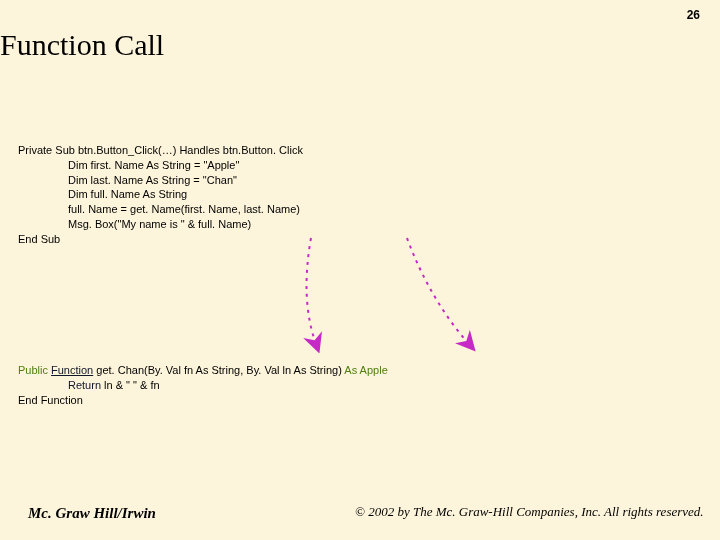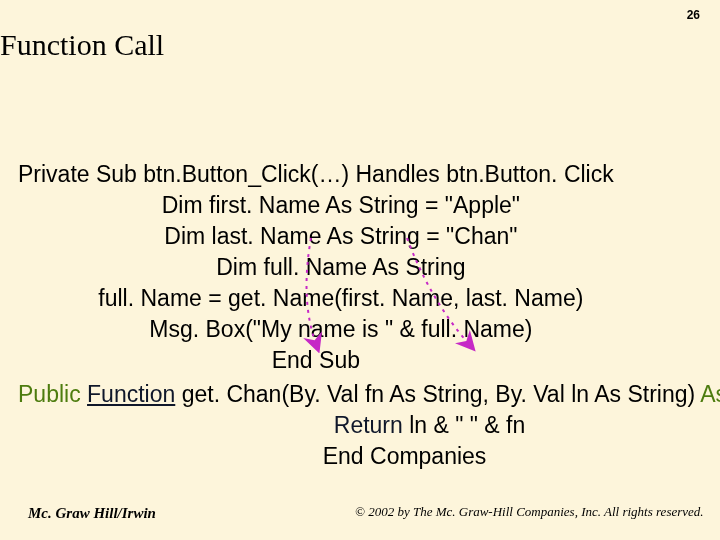--- a/index.html
+++ b/index.html
@@ -17,24 +17,23 @@
   }
   .title{
     text-align:left;
     font-family:"Times New Roman",Times,serif;
     font-size:30px;
     margin-top:28px;
   }
   .code-block{
     position:absolute;
     left:18px;
-    font-size:23px;
+    font-size:11px;
     line-height:1.35;
     white-space:pre;
-    text-align:center;
   }
   #sub-block{top:128px;}
   #func-block{top:348px;}
   .indent{padding-left:50px;display:inline-block}
   .kw-blue{color:#4d7c0f}
   .kw-red{color:#0f172a}
   .uline{text-decoration:underline}
   .footer-left{
     position:absolute;bottom:18px;left:28px;
     font-family:"Times New Roman",Times,serif;
@@ -63,21 +62,21 @@
 <span class="indent">Dim last. Name As String = "Chan"</span>
 <span class="indent">Dim full. Name As String</span>
 <span class="indent">full. Name = get. Name(first. Name, last. Name)</span>
 <span class="indent">Msg. Box("My name is " &amp; full. Name)</span>
 <span>End Sub</span>
 </div>
 
 <div id="func-block" class="code-block">
 <span><span class="kw-blue">Public</span> <span class="kw-red uline">Function</span> <span>get. Chan</span><span>(By. Val fn As String, By. Val ln As String)</span> <span class="kw-blue">As Apple</span></span>
 <span class="indent"><span class="kw-red">Return</span><span> ln &amp; " " &amp; fn</span></span>
-<span>End Companies</span>
+<span>End Function</span>
 </div>
 
 <svg class="arrows">
   <defs>
     <marker id="ah" markerWidth="10" markerHeight="10" refX="5" refY="5" orient="auto">
       <path d="M0,0 L10,5 L0,10 L3,5 Z" fill="#c629c6"></path>
     </marker>
   </defs>
   <path d="M 311 238 Q 300 300 316 344" stroke="#c629c6" stroke-width="2" stroke-dasharray="3,5" fill="none" marker-end="url(#ah)"></path>
   <path d="M 407 238 Q 430 300 469 344" stroke="#c629c6" stroke-width="2" stroke-dasharray="3,5" fill="none" marker-end="url(#ah)"></path>

